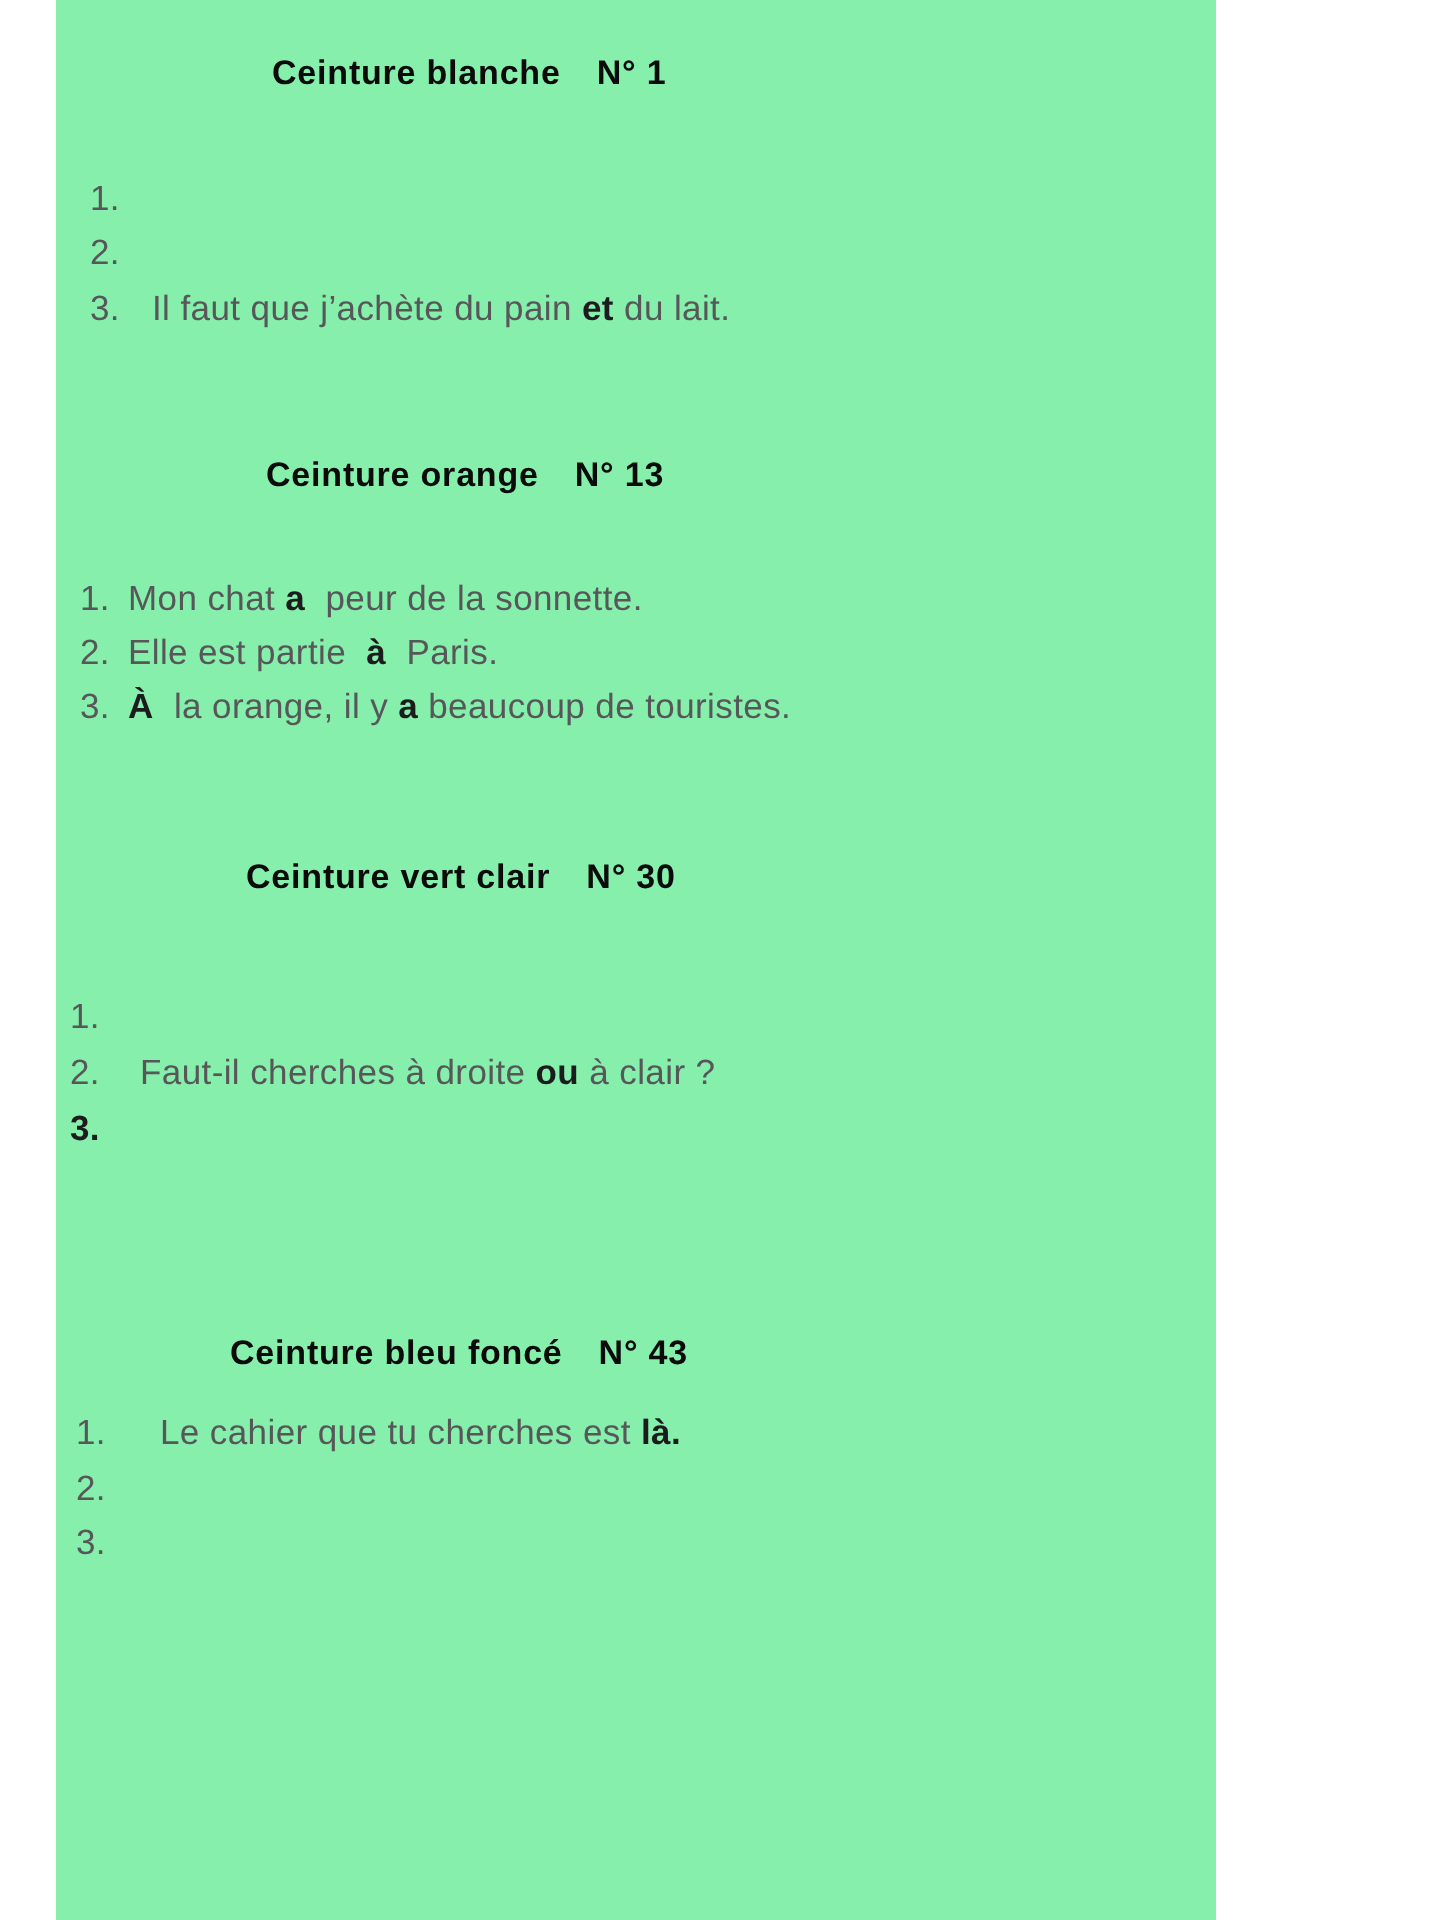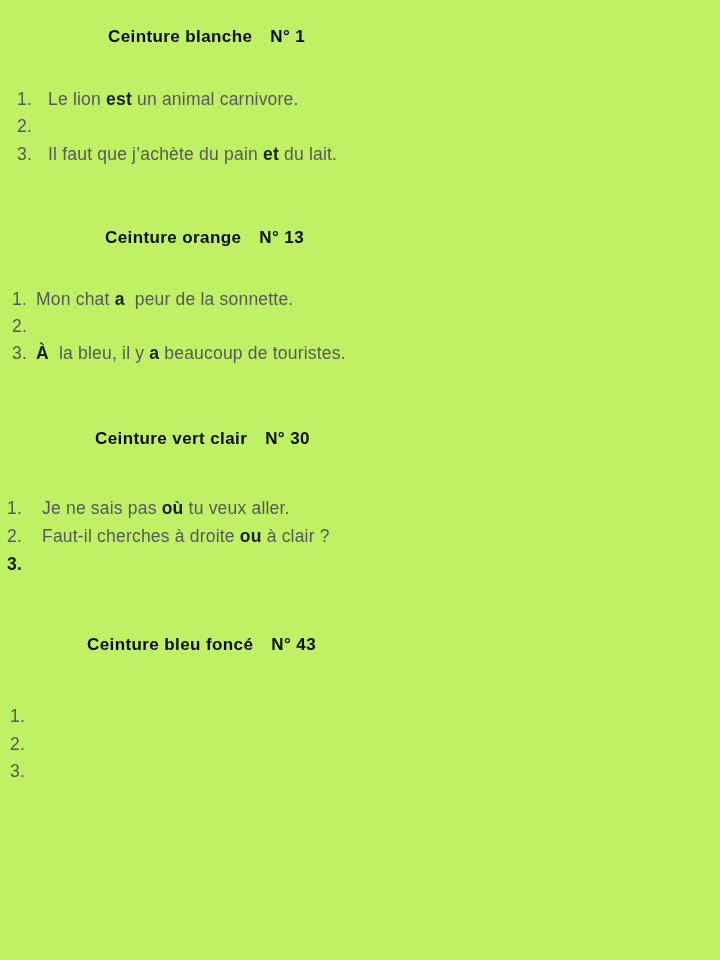--- a/index.html
+++ b/index.html
@@ -2,25 +2,26 @@
 <html><head>
 <meta charset="utf-8">
 <style>
   html, body {
     margin: 0;
     padding: 0;
     background: #ffffff;
   }
   .page {
     position: relative;
-    width: 720px;
+    width: 580px;
     height: 960px;
-    background: #bef264;
+    background: #86efac;
     overflow: hidden;
     font-family: "Liberation Sans", sans-serif;
+    margin-left: 28px;
   }
   .belt { position: absolute; left: 0; top: 0; width: 720px; }
   .belt-title {
     position: absolute;
     margin: 0;
     font-size: 17px;
     font-weight: bold;
     color: #0b0b0c;
     letter-spacing: 0.4px;
     white-space: nowrap;
@@ -57,21 +58,20 @@
 
 <main class="page">
   <div id="sections">
   <section class="belt">
     <h2 class="belt-title" style="top: 27px; left: 108px;">
       <span class="belt-name">Ceinture blanche</span><span class="belt-number">N° 1</span>
     </h2>
     <ol class="sentence-list" style="top: 86px;">
           <li class="sentence" style="line-height: 27.3px;">
             <span class="num" style="margin-left: 17px; width: 31px;">1.</span>
-            <span class="text"><span>Le lion </span><span class="b">est</span><span> un animal carnivore.</span></span>
           </li>
           <li class="sentence" style="line-height: 27.3px;">
             <span class="num" style="margin-left: 17px; width: 31px;">2.</span>
           </li>
           <li class="sentence" style="line-height: 27.3px;">
             <span class="num" style="margin-left: 17px; width: 31px;">3.</span>
             <span class="text"><span>Il faut que j’achète du pain </span><span class="b">et</span><span> du lait.</span></span>
           </li>
         </ol>
   </section>
@@ -80,54 +80,55 @@
     <h2 class="belt-title" style="top: 228px; left: 105px;">
       <span class="belt-name">Ceinture orange</span><span class="belt-number">N° 13</span>
     </h2>
     <ol class="sentence-list" style="top: 286px;">
           <li class="sentence" style="line-height: 27px;">
             <span class="num" style="margin-left: 12px; width: 24px;">1.</span>
             <span class="text"><span>Mon chat </span><span class="b">a</span><span>  peur de la sonnette.</span></span>
           </li>
           <li class="sentence" style="line-height: 27px;">
             <span class="num" style="margin-left: 12px; width: 24px;">2.</span>
+            <span class="text"><span>Elle est partie  </span><span class="b">à</span><span>  Paris.</span></span>
           </li>
           <li class="sentence" style="line-height: 27px;">
             <span class="num" style="margin-left: 12px; width: 24px;">3.</span>
-            <span class="text"><span class="b">À</span><span>  la bleu, il y </span><span class="b">a</span><span> beaucoup de touristes.</span></span>
+            <span class="text"><span class="b">À</span><span>  la orange, il y </span><span class="b">a</span><span> beaucoup de touristes.</span></span>
           </li>
         </ol>
   </section>
 
   <section class="belt">
     <h2 class="belt-title" style="top: 429px; left: 95px;">
       <span class="belt-name">Ceinture vert clair</span><span class="belt-number">N° 30</span>
     </h2>
     <ol class="sentence-list" style="top: 494px;">
           <li class="sentence" style="line-height: 28px;">
             <span class="num" style="margin-left: 7px; width: 35px;">1.</span>
-            <span class="text"><span>Je ne sais pas </span><span class="b">où</span><span> tu veux aller.</span></span>
           </li>
           <li class="sentence" style="line-height: 28px;">
             <span class="num" style="margin-left: 7px; width: 35px;">2.</span>
             <span class="text"><span>Faut-il cherches à droite </span><span class="b">ou</span><span> à clair ?</span></span>
           </li>
           <li class="sentence" style="line-height: 28px;">
             <span class="num b" style="margin-left: 7px; width: 35px;">3.</span>
           </li>
         </ol>
   </section>
 
   <section class="belt">
-    <h2 class="belt-title" style="top: 635px; left: 87px;">
+    <h2 class="belt-title" style="top: 667px; left: 87px;">
       <span class="belt-name">Ceinture bleu foncé</span><span class="belt-number">N° 43</span>
     </h2>
     <ol class="sentence-list" style="top: 703px;">
           <li class="sentence" style="line-height: 27.5px;">
             <span class="num" style="margin-left: 10px; width: 42px;">1.</span>
+            <span class="text"><span>Le cahier que tu cherches est </span><span class="b">là.</span></span>
           </li>
           <li class="sentence" style="line-height: 27.5px;">
             <span class="num" style="margin-left: 10px; width: 42px;">2.</span>
           </li>
           <li class="sentence" style="line-height: 27.5px;">
             <span class="num" style="margin-left: 10px; width: 42px;">3.</span>
           </li>
         </ol>
   </section>
 </div>

